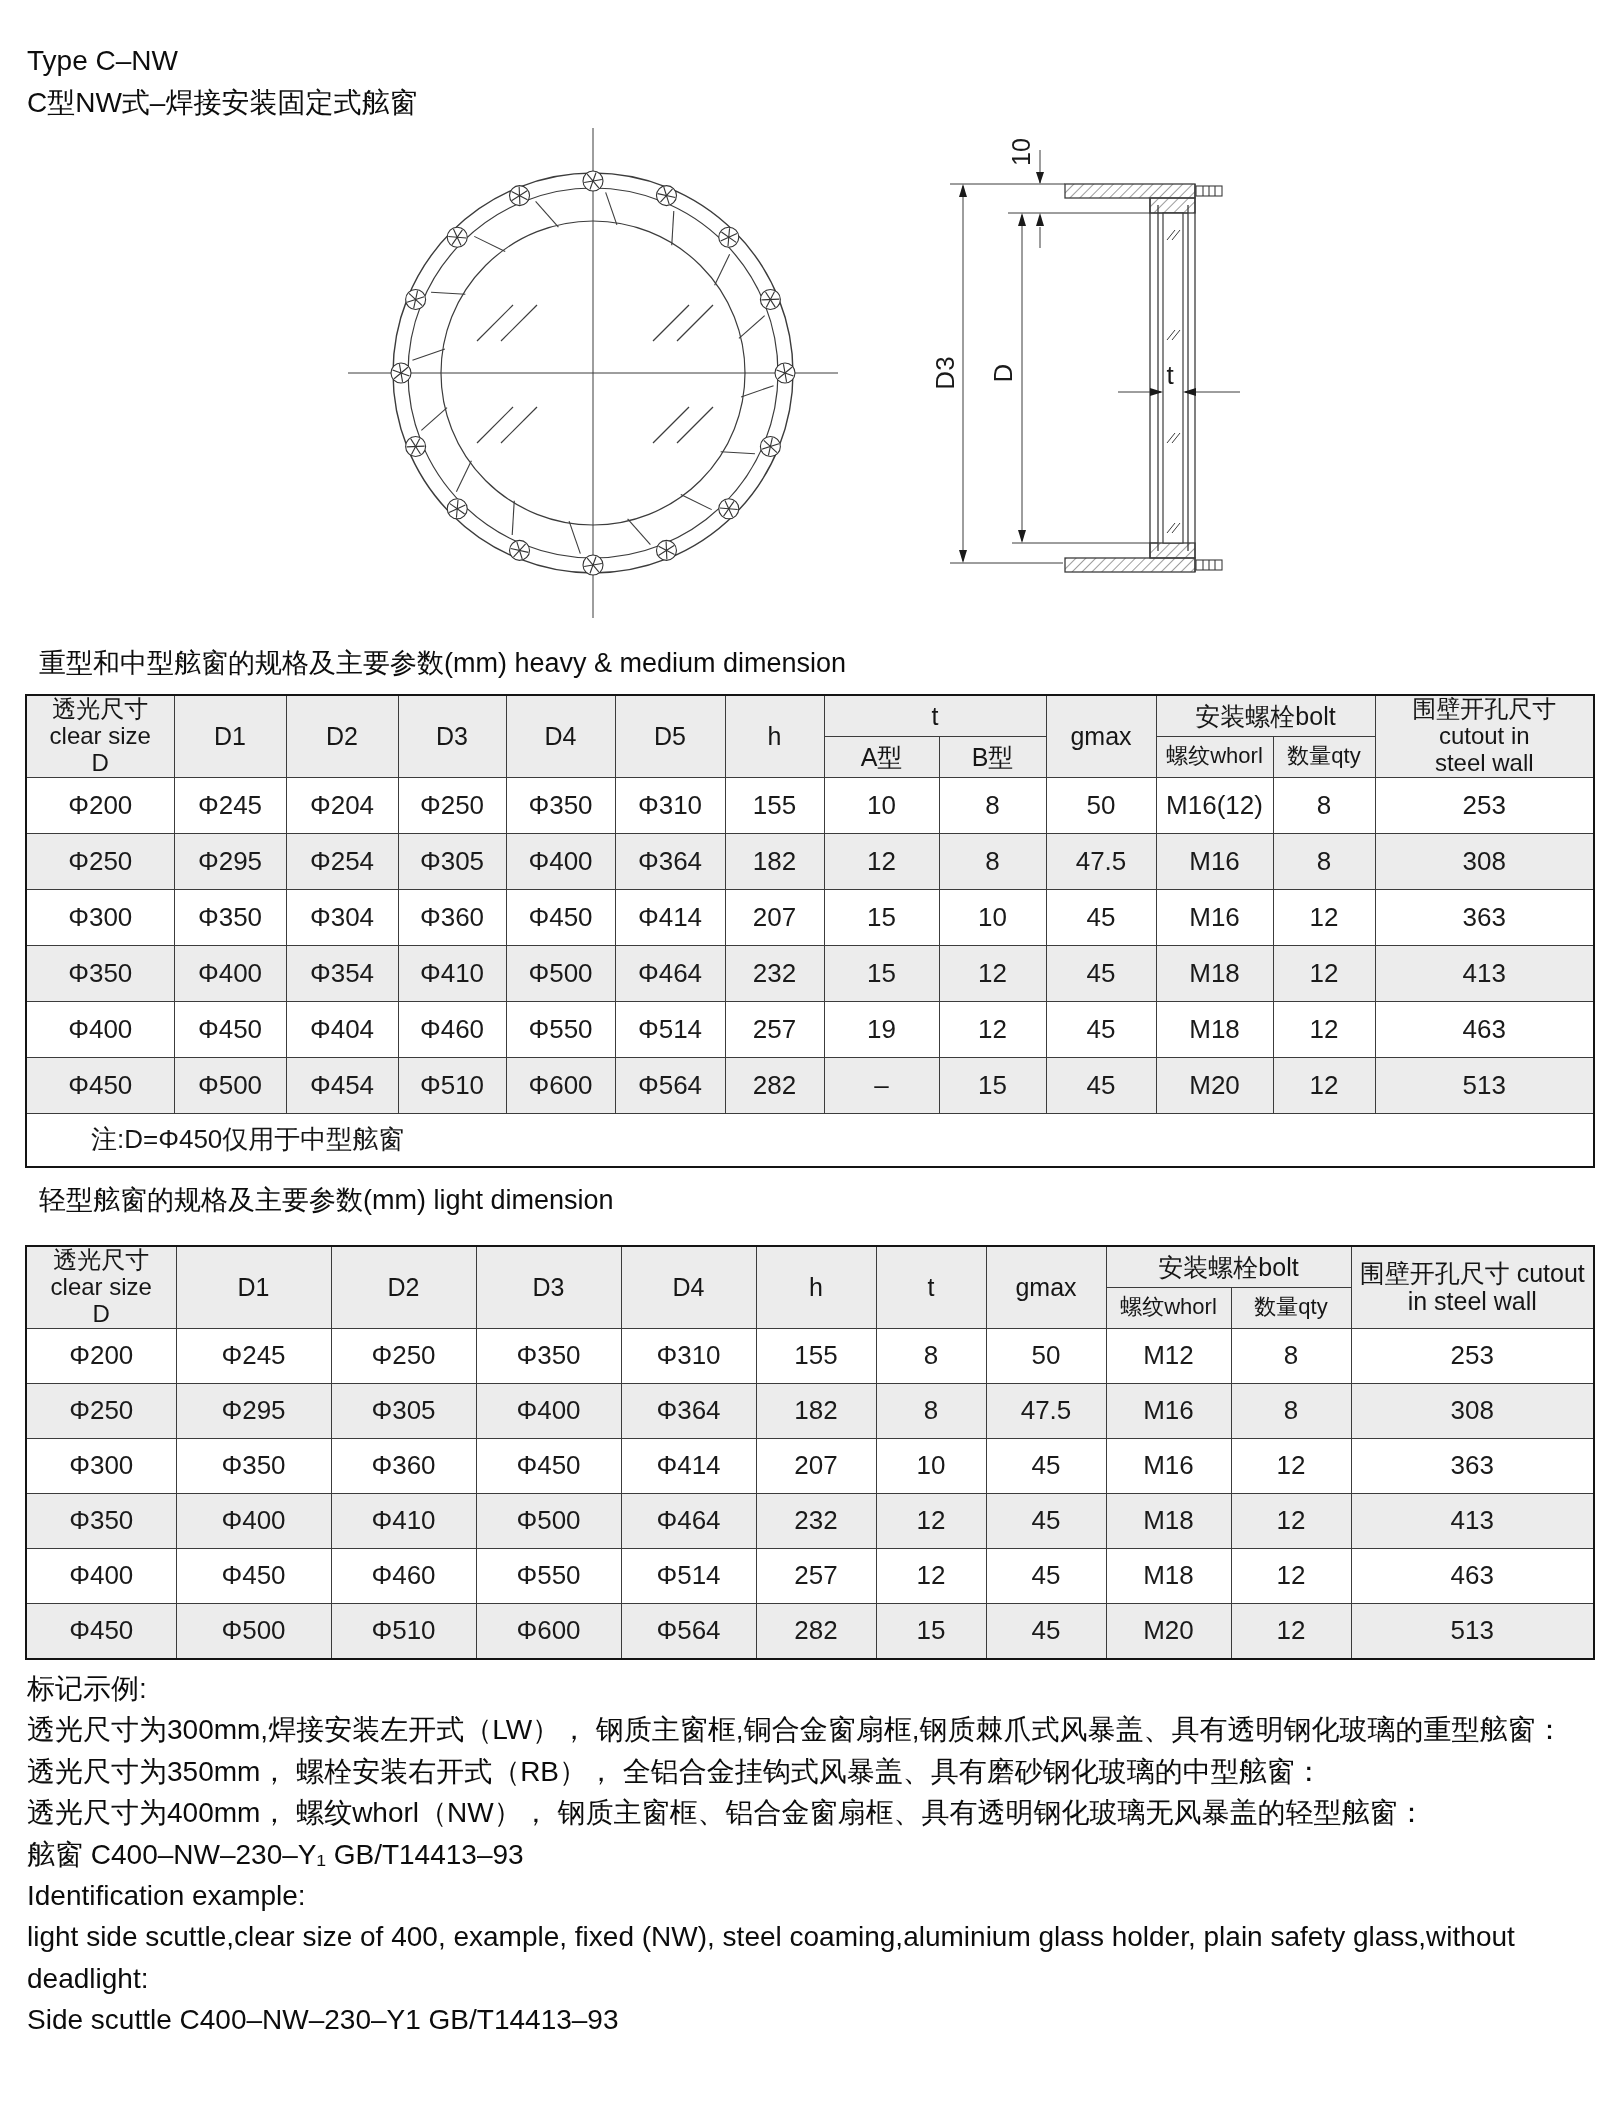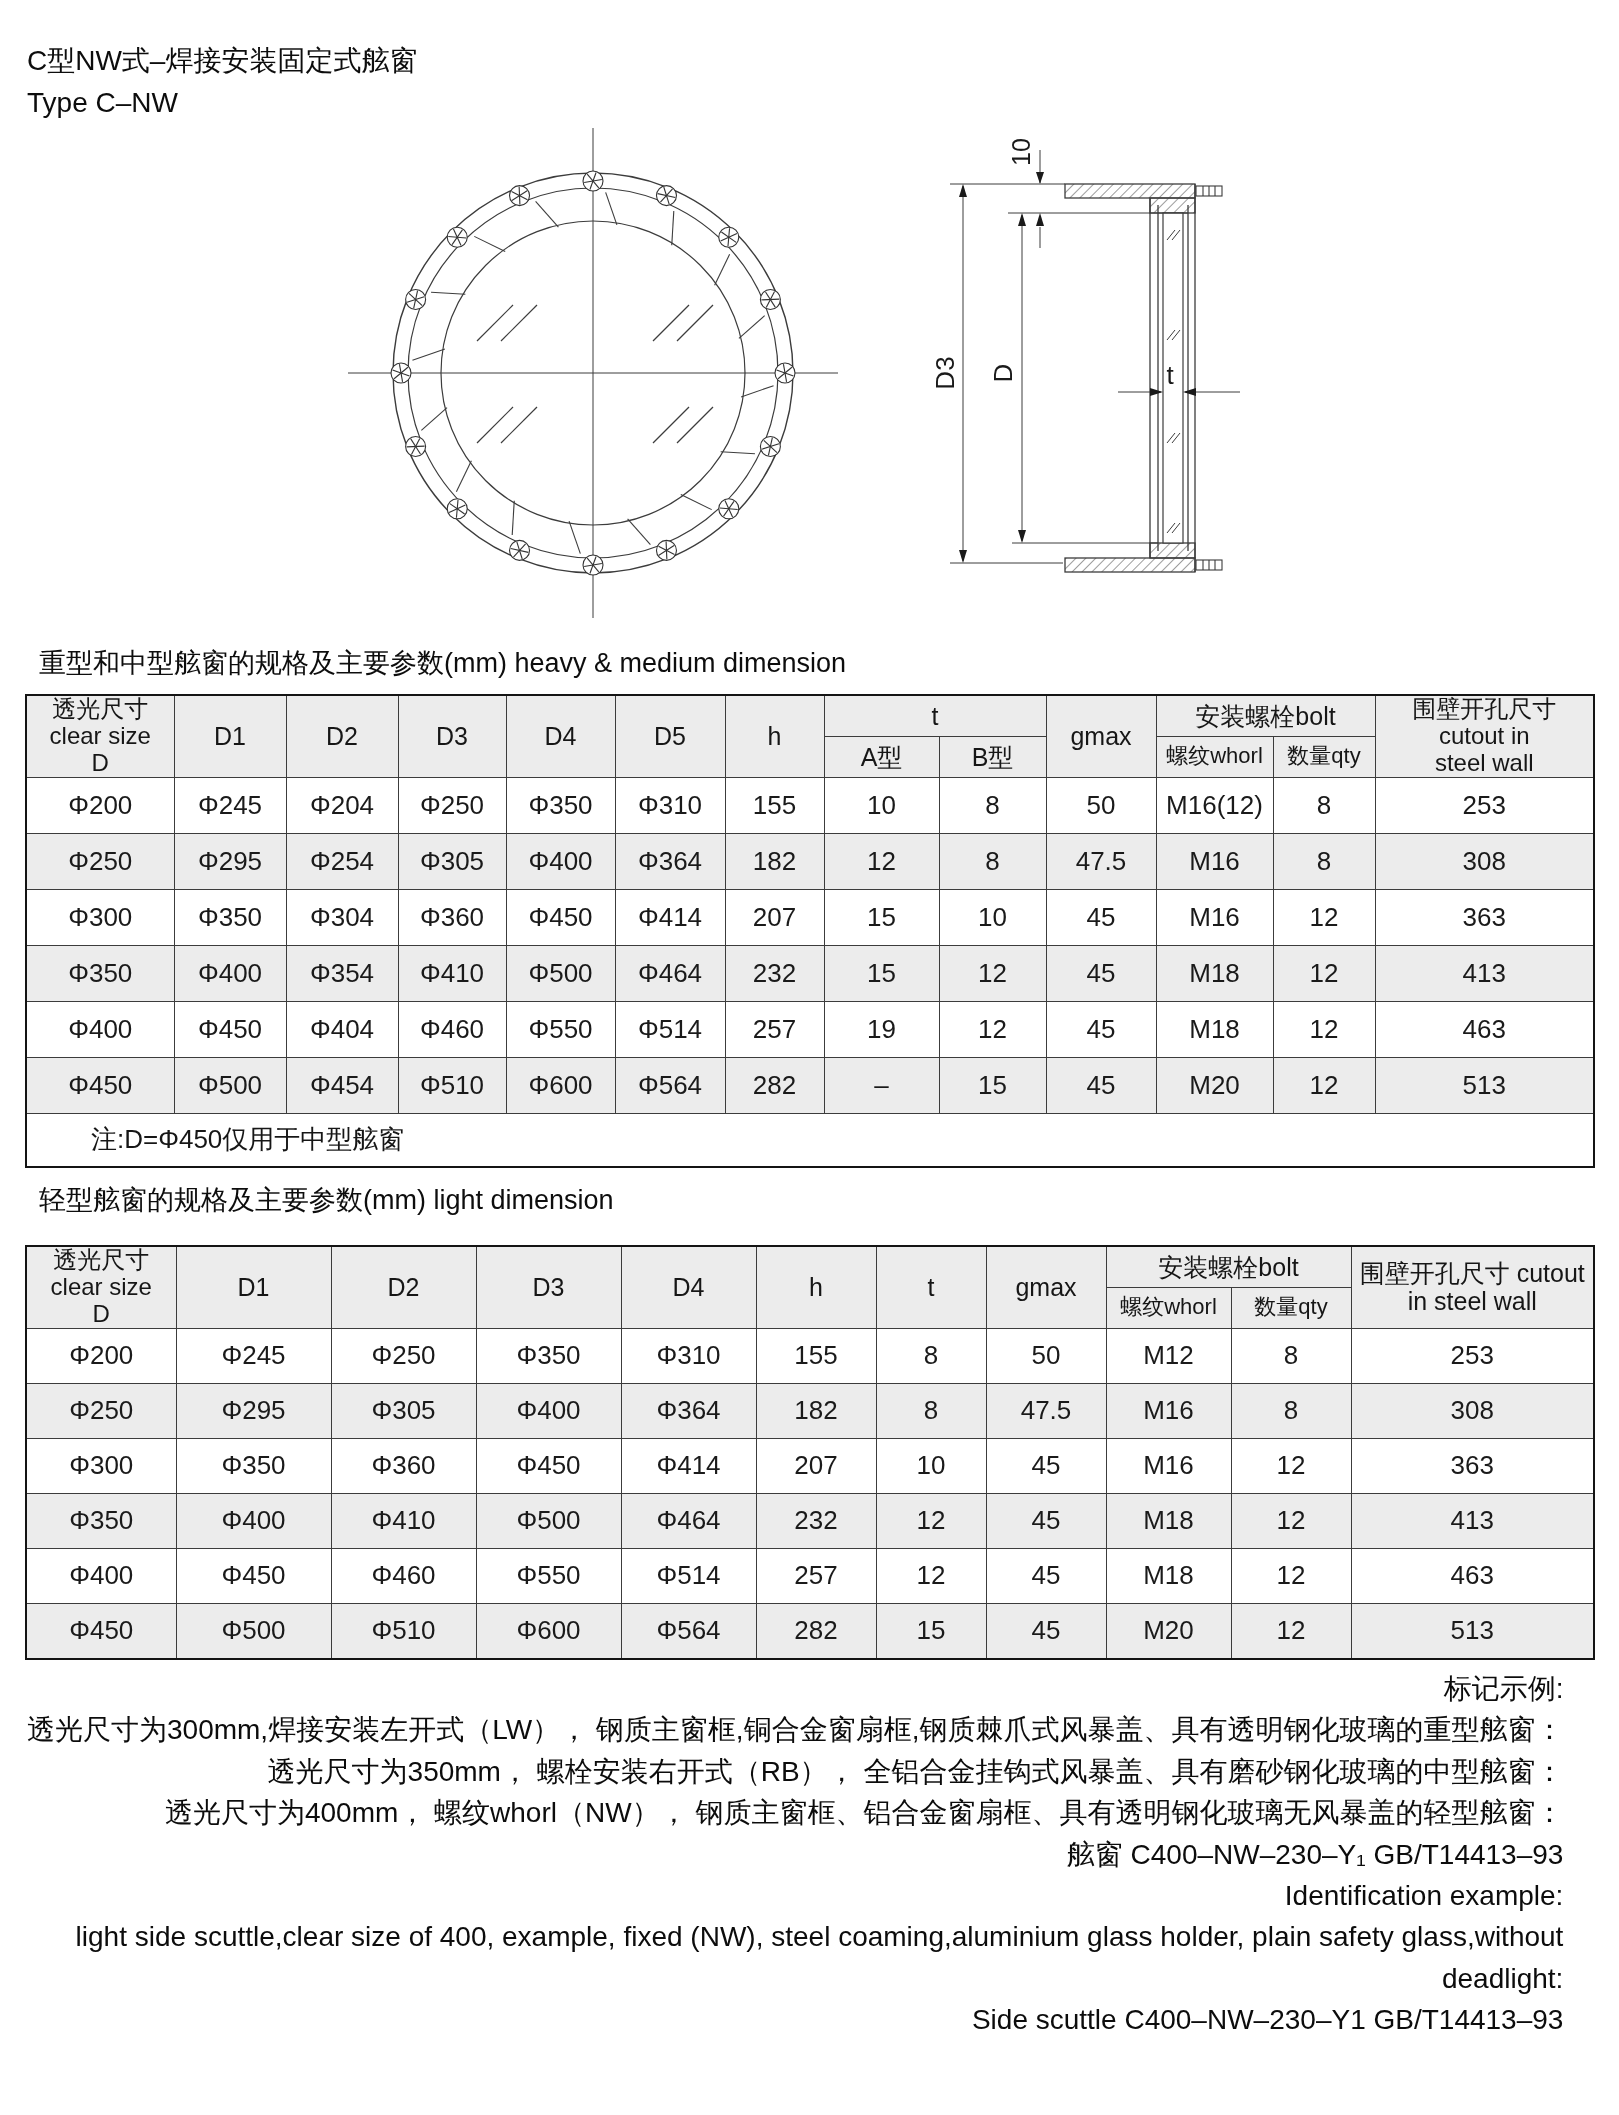--- a/index.html
+++ b/index.html
@@ -17,30 +17,30 @@
   th,td{border:1px solid #3c3c3c;text-align:center;vertical-align:middle;padding:0;font-weight:400;}
   thead th{background:#ececec;font-size:25px;line-height:1.12;color:#161616;}
   thead tr th{height:36px;}
   th.pre{white-space:pre-line;font-size:24px;}
   th.small{font-size:22px;}
   #t1 tbody td{height:55px;font-size:26px;color:#1a1a1a;}
   #t2 tbody td{height:54px;font-size:26px;color:#1a1a1a;}
   tbody tr:nth-child(even) td{background:#ececec;}
   td.note{text-align:left;padding-left:64px;font-size:26px;height:52px;background:#fff;color:#161616;}
   .examples{position:absolute;left:27px;top:1668px;font-size:28px;line-height:41.4px;color:#0c0c0c;}
-  .examples div{white-space:nowrap;text-align:right;}
+  .examples div{white-space:nowrap;}
 </style>
 </head>
 <body>
 
 <div class="page">
 
   <div class="hdr">
+    <div>Type C–NW</div>
     <div>C型NW式–焊接安装固定式舷窗</div>
-    <div>Type C–NW</div>
   </div>
 
   <svg class="drawing" width="1619" height="660" viewBox="0 0 1619 660" xmlns="http://www.w3.org/2000/svg">
     <defs>
       <pattern id="hatch" patternUnits="userSpaceOnUse" width="7" height="7" patternTransform="rotate(45)">
         <line x1="0" y1="0" x2="0" y2="7" stroke="#4a4a4a" stroke-width="1.1"></line>
       </pattern>
     </defs>
 
     <g id="front" stroke="#3c3c3c" fill="none">

